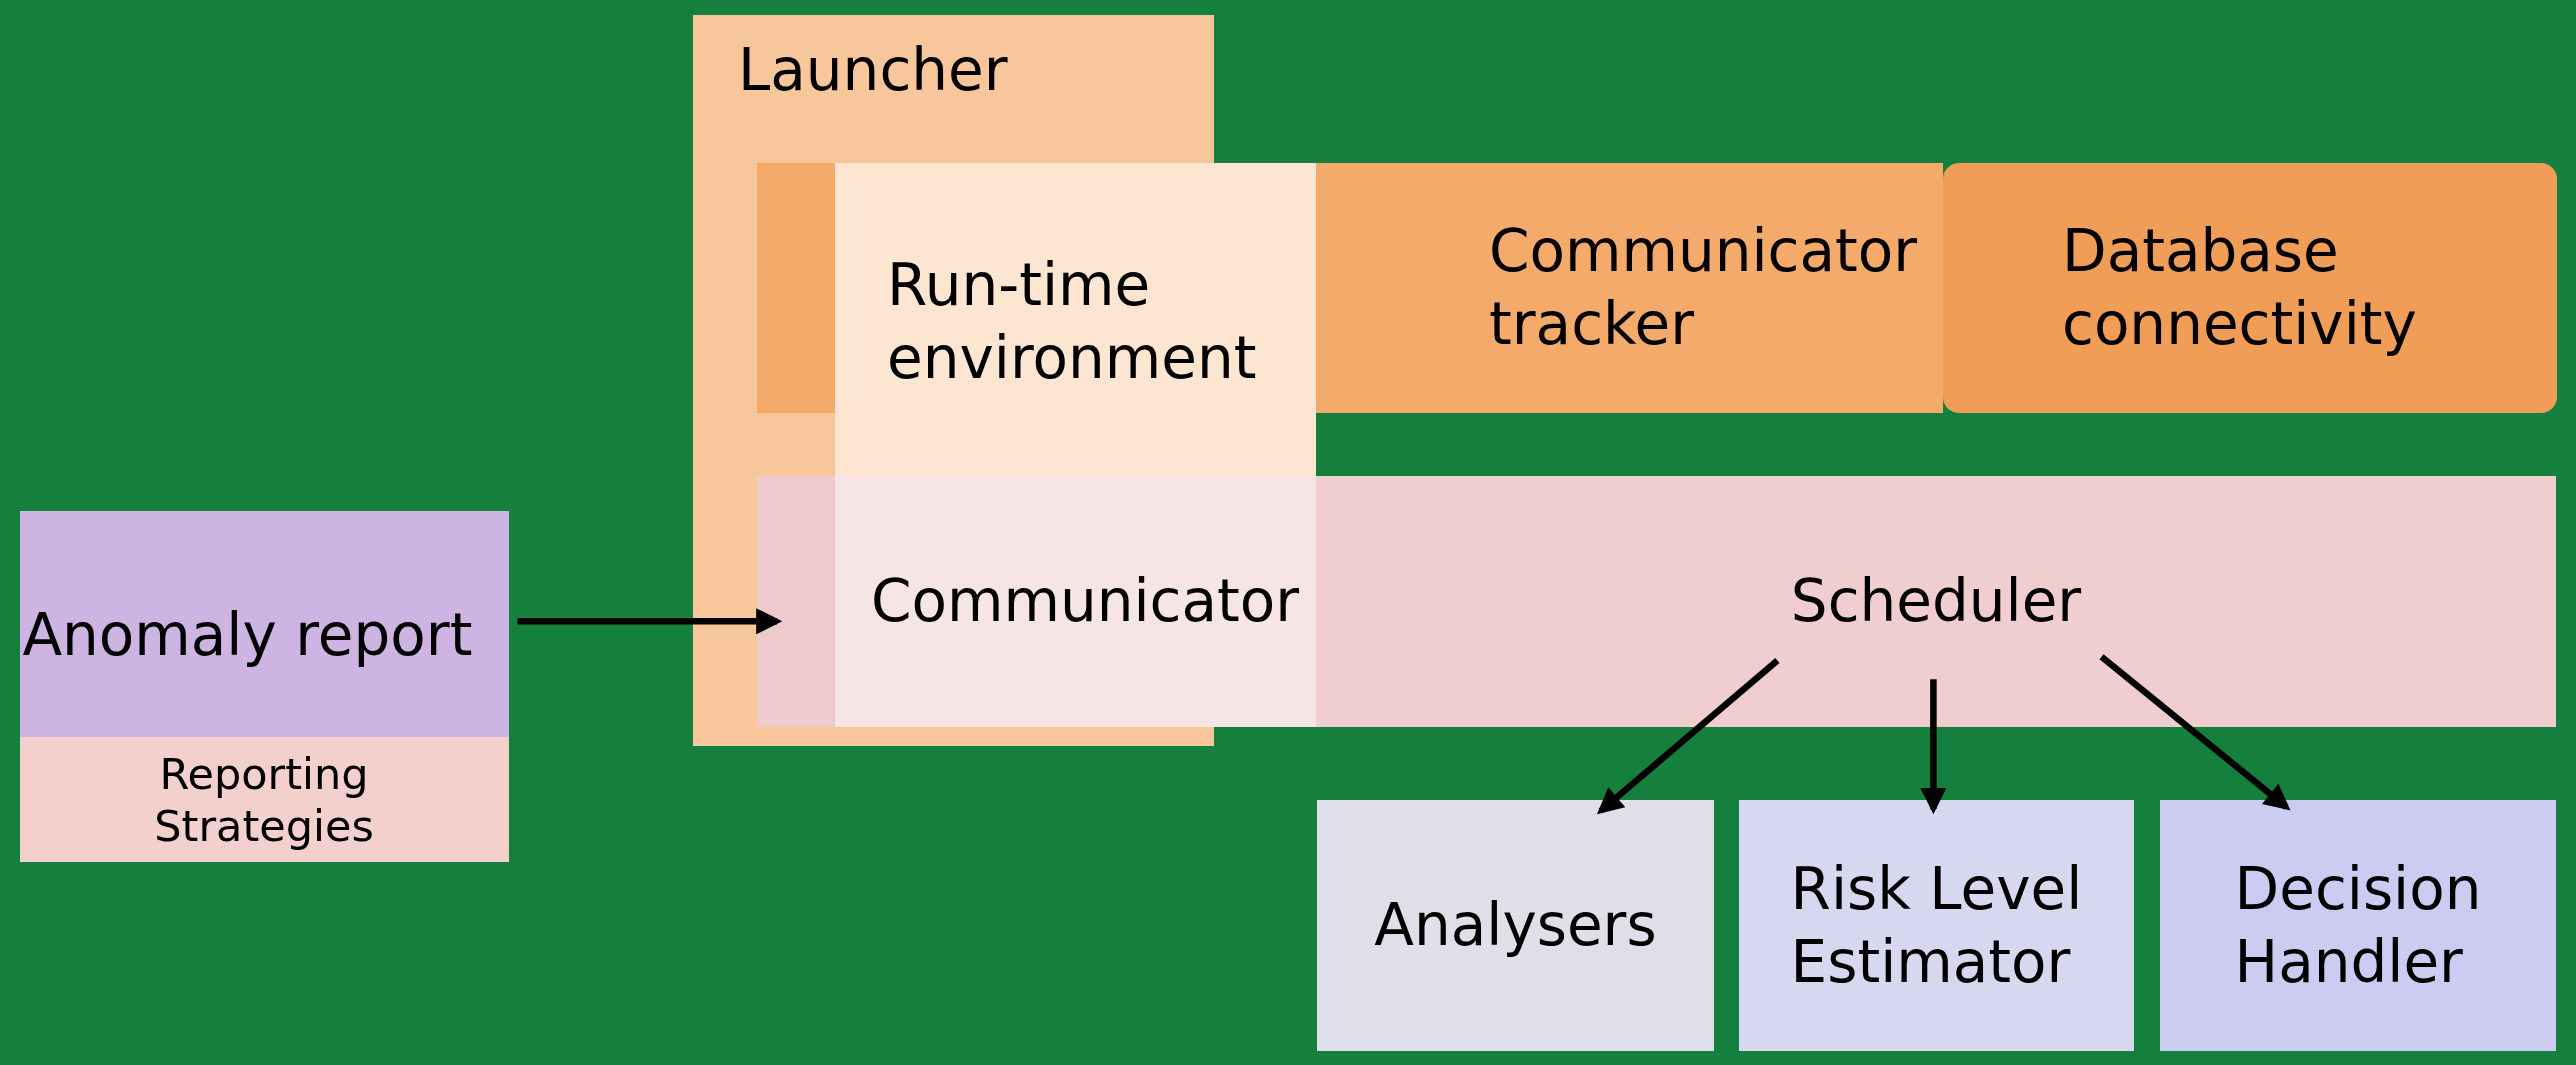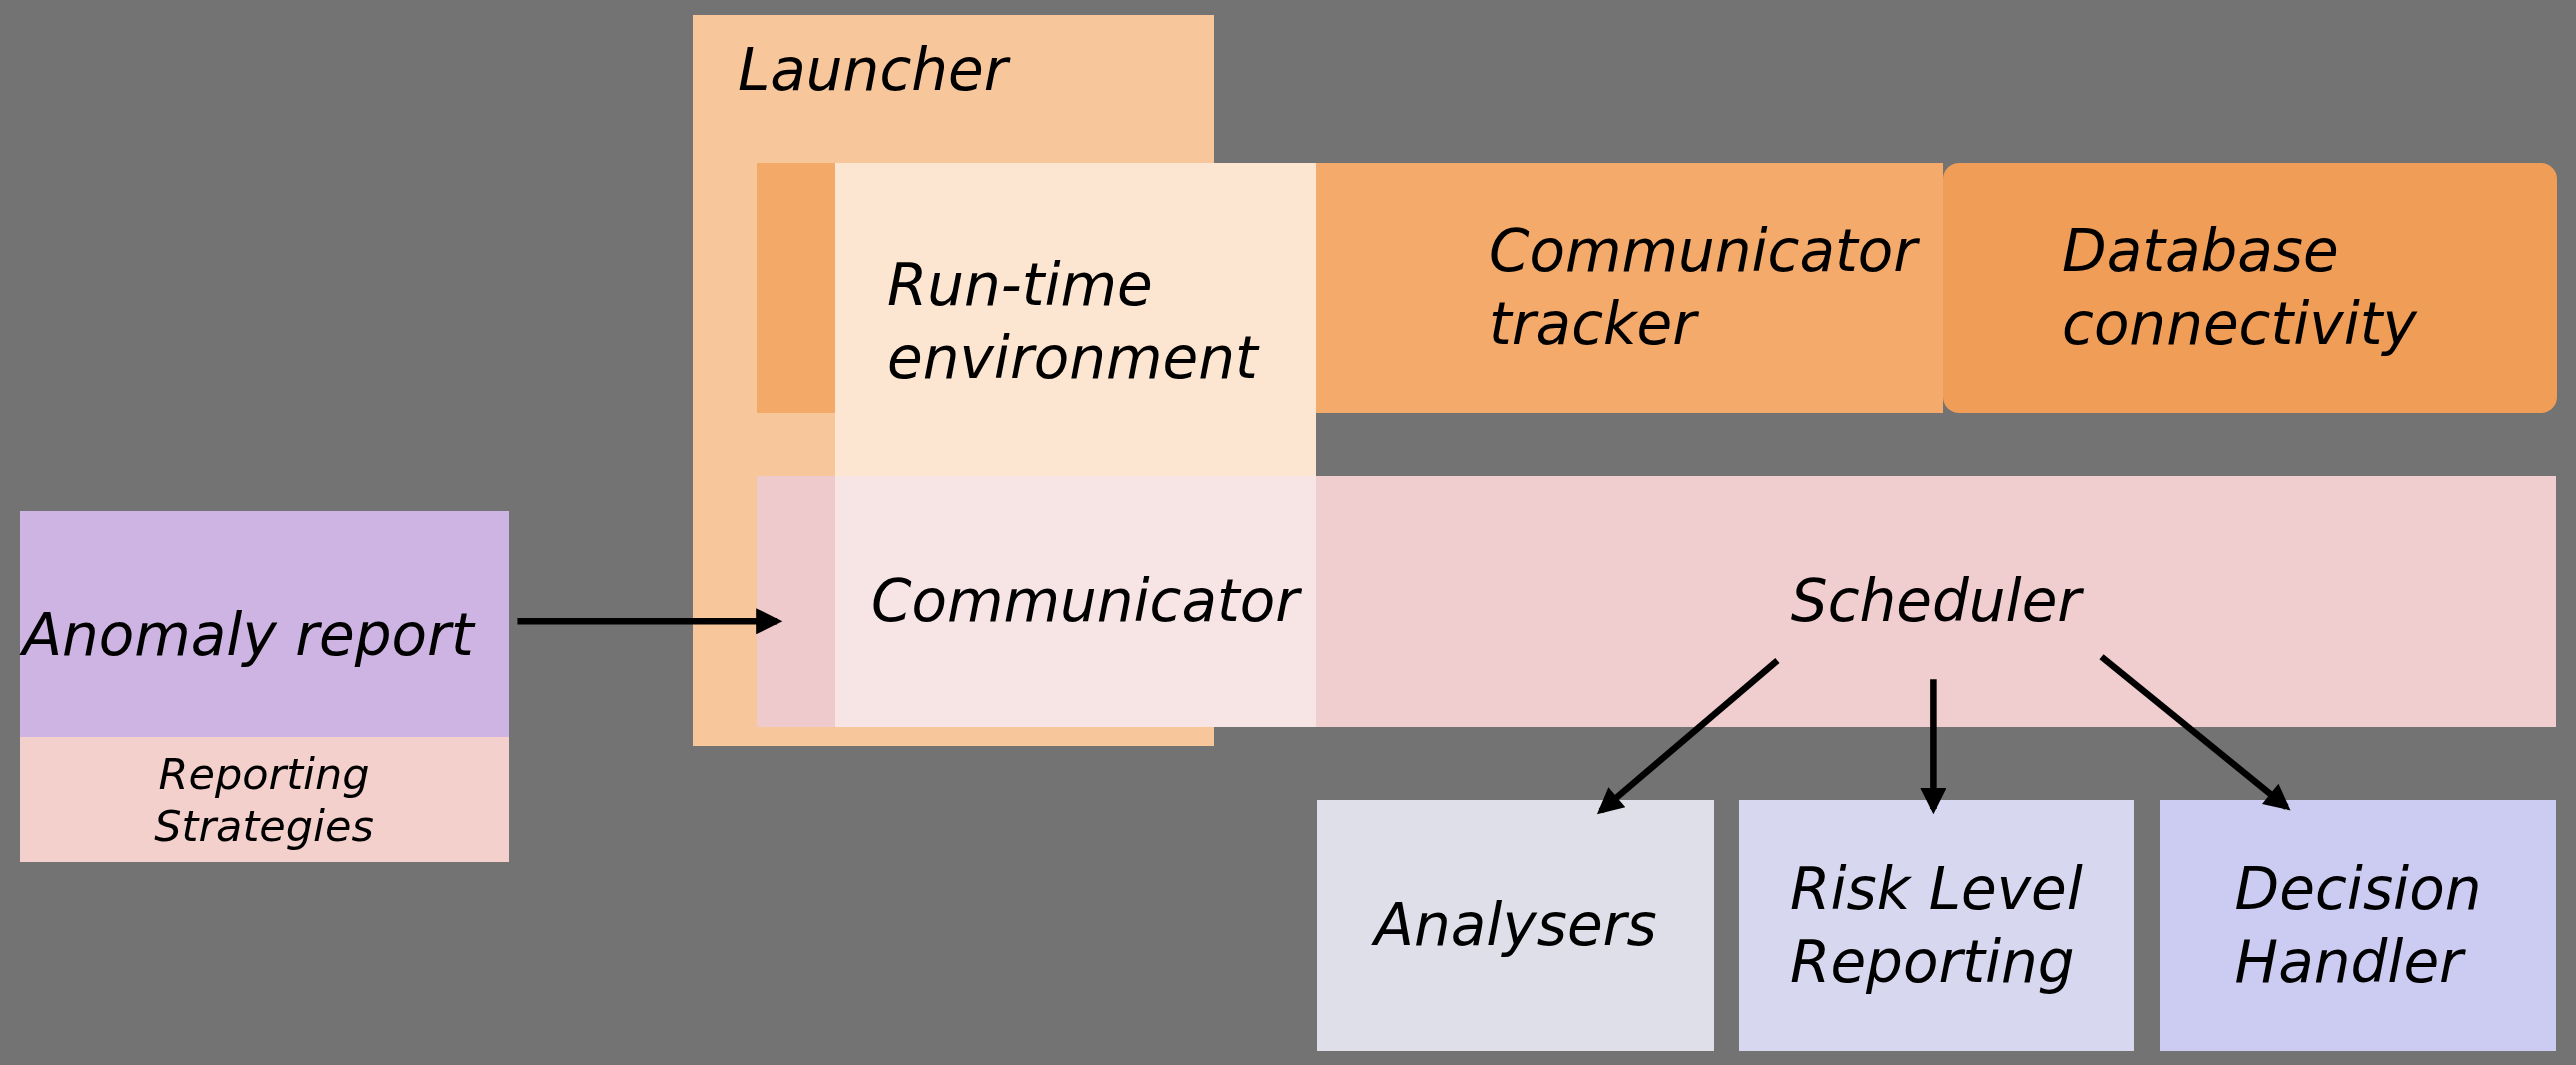--- a/index.html
+++ b/index.html
@@ -5,23 +5,22 @@
   html, body {
     margin: 0;
     padding: 0;
     background: #ffffff;
     font-family: "DejaVu Sans", "Liberation Sans", sans-serif;
   }
   #canvas {
     position: relative;
     width: 2576px;
     height: 1066px;
-    background: #737373;
+    background: #15803d;
     overflow: hidden;
-    font-style: italic;
   }
   .box {
     position: absolute;
     box-sizing: border-box;
     display: flex;
   }
   .label {
     color: #000000;
     font-size: 58px;
     line-height: 73px;
@@ -105,21 +104,21 @@
     <span class="label small">Reporting
 Strategies</span>
   </div>
 
   <div class="box v-center h-center" id="analysers" style="background-color: rgb(223, 223, 233);">
     <span class="label">Analysers</span>
   </div>
 
   <div class="box v-center h-center" id="risk-level-estimator" style="background-color: rgb(215, 215, 239);">
     <span class="label">Risk Level
-Reporting</span>
+Estimator</span>
   </div>
 
   <div class="box v-center h-center" id="decision-handler" style="background-color: rgb(204, 204, 242);">
     <span class="label">Decision
 Handler</span>
   </div>
 
   <svg id="arrow-layer" viewBox="0 0 2758 1141" xmlns="http://www.w3.org/2000/svg">
     <defs>
       <marker id="arrowhead" viewBox="0 0 10 10" refX="8" refY="5" markerWidth="32" markerHeight="28" markerUnits="userSpaceOnUse" orient="auto">

